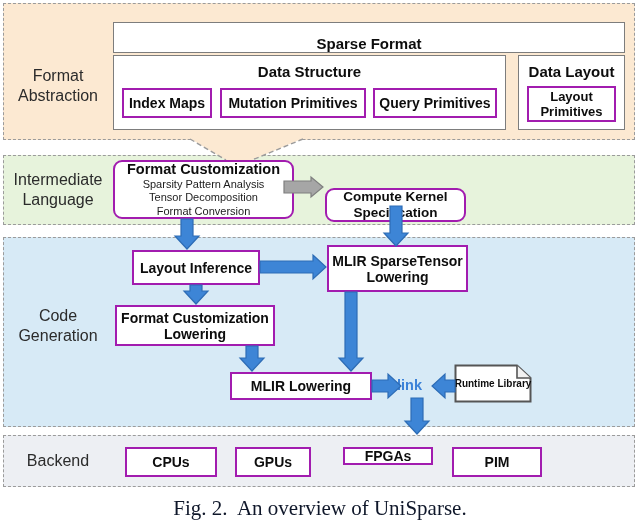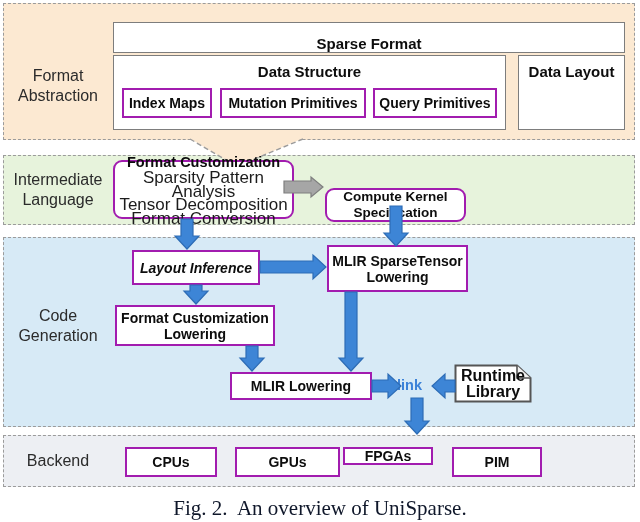--- a/index.html
+++ b/index.html
@@ -18,32 +18,32 @@
   }
   .box{
     position:absolute;background:#ffffff;border:2px solid #a21caf;box-sizing:border-box;
     display:flex;flex-direction:column;align-items:center;justify-content:center;
     text-align:center;font-weight:bold;color:#0d0d0d;z-index:2;
   }
   .container-box{border:1.5px solid #7d7d7d;justify-content:flex-start;}
   .rounded{border-radius:9px;}
   .box .title{font-size:15px;font-weight:bold;}
   .leaf{font-size:14px;line-height:16px;}
-  .subline{font-size:17px;line-height:13.5px;font-weight:normal;color:#1c1c1c;}
+  .subline{font-size:11px;line-height:13.5px;font-weight:normal;color:#1c1c1c;}
   .fc-title{font-size:14.5px;line-height:17px;font-weight:bold;}
   svg.overlay{position:absolute;left:0;top:0;z-index:3;pointer-events:none;}
   svg.underlay{position:absolute;left:0;top:0;z-index:1;pointer-events:none;}
   .link-label{
     position:absolute;z-index:3;font-size:14.5px;font-weight:600;color:#3b82d8;
     width:40px;
   }
   .doc-shape{position:absolute;z-index:2;}
   .doc-text{
     position:absolute;inset:0;display:flex;align-items:center;justify-content:center;
-    font-size:16px;line-height:15.5px;font-weight:bold;color:#0d0d0d;text-align:center;
+    font-size:10px;line-height:15.5px;font-weight:bold;color:#0d0d0d;text-align:center;
   }
   .caption{
     position:absolute;left:0;top:496px;width:640px;text-align:center;
     font-family:"Liberation Serif",serif;font-size:21px;color:#0f172a;white-space:pre;z-index:2;
   }
 </style>
 </head>
 <body>
 
 <div class="canvas">
@@ -77,33 +77,36 @@
   <div class="box leaf" style="left:220px;top:88px;width:146px;height:30px;">
     <span>Mutation Primitives</span>
   </div>
   <div class="box leaf" style="left:373px;top:88px;width:124px;height:30px;">
     <span>Query Primitives</span>
   </div>
 
   <div class="box container-box" style="left:518px;top:55px;width:107px;height:75px;">
     <span class="title" style="margin-top:7px;">Data Layout</span>
   </div>
+  <div class="box" style="left:527px;top:86px;width:89px;height:36px;font-size:13px;line-height:15px;">
+    <span>Layout Primitives</span>
+  </div>
 
   <div class="box rounded" style="left:113px;top:160px;width:181px;height:59px;padding:2px 0;">
     <span class="fc-title">Format Customization</span>
     <span class="subline">Sparsity Pattern Analysis</span>
     <span class="subline">Tensor Decomposition</span>
     <span class="subline">Format Conversion</span>
   </div>
 
   <div class="box rounded leaf" style="left:325px;top:172px;width:141px;height:34px;padding:0 10px;font-size:13.5px;margin-top:16px;">
     <span>Compute Kernel Specification</span>
   </div>
 
-  <div class="box leaf" style="left:132px;top:250px;width:128px;height:35px;font-style:italic;">
+  <div class="box leaf" style="left:132px;top:250px;width:128px;height:35px;">
     <span>Layout Inference</span>
   </div>
 
   <div class="box leaf" style="left:327px;top:245px;width:141px;height:47px;padding:0 3px;">
     <span>MLIR SparseTensor Lowering</span>
   </div>
 
   <div class="box leaf" style="left:115px;top:305px;width:160px;height:41px;padding:0 4px;">
     <span>Format Customization Lowering</span>
   </div>
@@ -118,21 +121,21 @@
     <svg width="78" height="39">
       <path d="M1.5,1.5 H63 L76.5,14 V37.5 H1.5 Z" fill="#ffffff" stroke="#555555" stroke-width="2"></path>
       <path d="M63,1.5 V14 H76.5" fill="#f2f2f2" stroke="#555555" stroke-width="1.6"></path>
     </svg>
     <div class="doc-text">Runtime Library</div>
   </div>
 
   <div class="box leaf" style="left:125px;top:447px;width:92px;height:30px;">
     <span>CPUs</span>
   </div>
-  <div class="box leaf" style="left:235px;top:447px;width:105px;height:30px;">
+  <div class="box leaf" style="left:235px;top:447px;width:76px;height:30px;">
     <span>GPUs</span>
   </div>
   <div class="box leaf" style="left:343px;top:447px;width:90px;height:18px;">
     <span>FPGAs</span>
   </div>
   <div class="box leaf" style="left:452px;top:447px;width:90px;height:30px;">
     <span>PIM</span>
   </div>
 
   <svg class="overlay" width="640" height="522">

